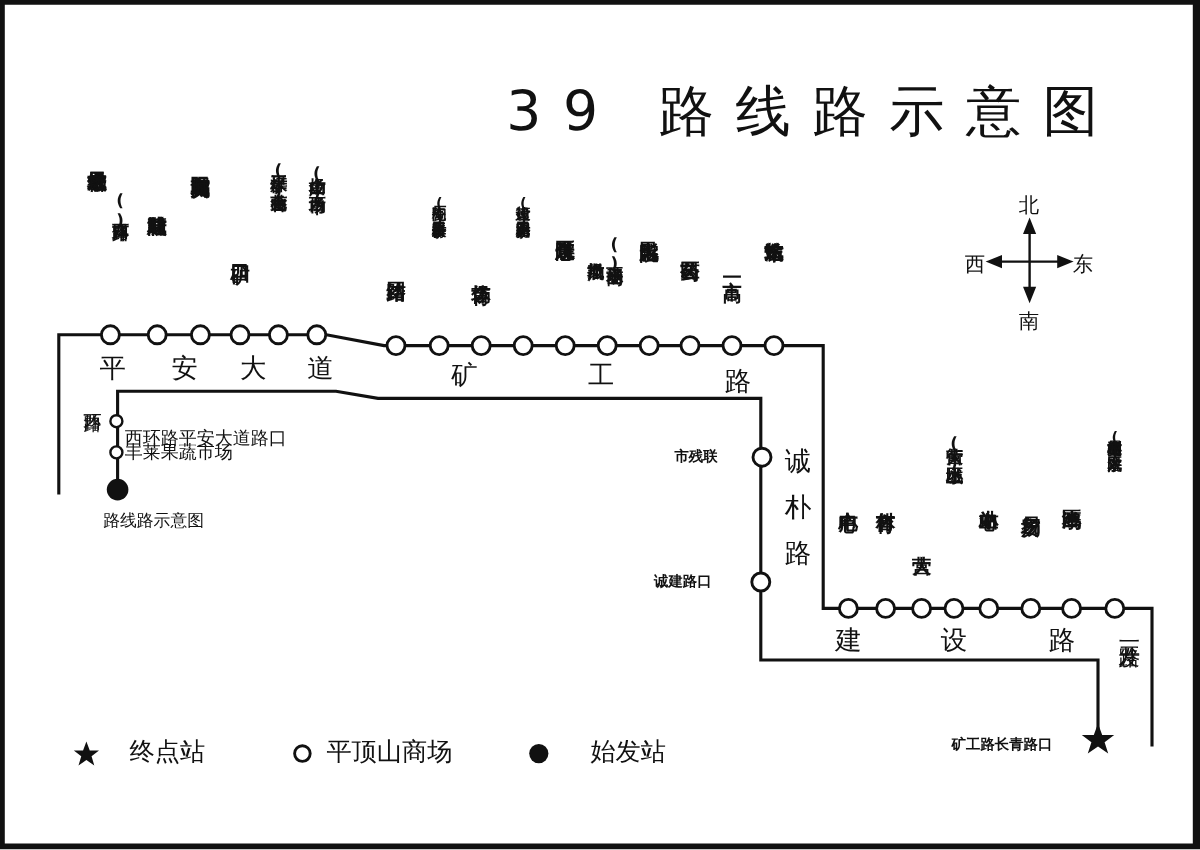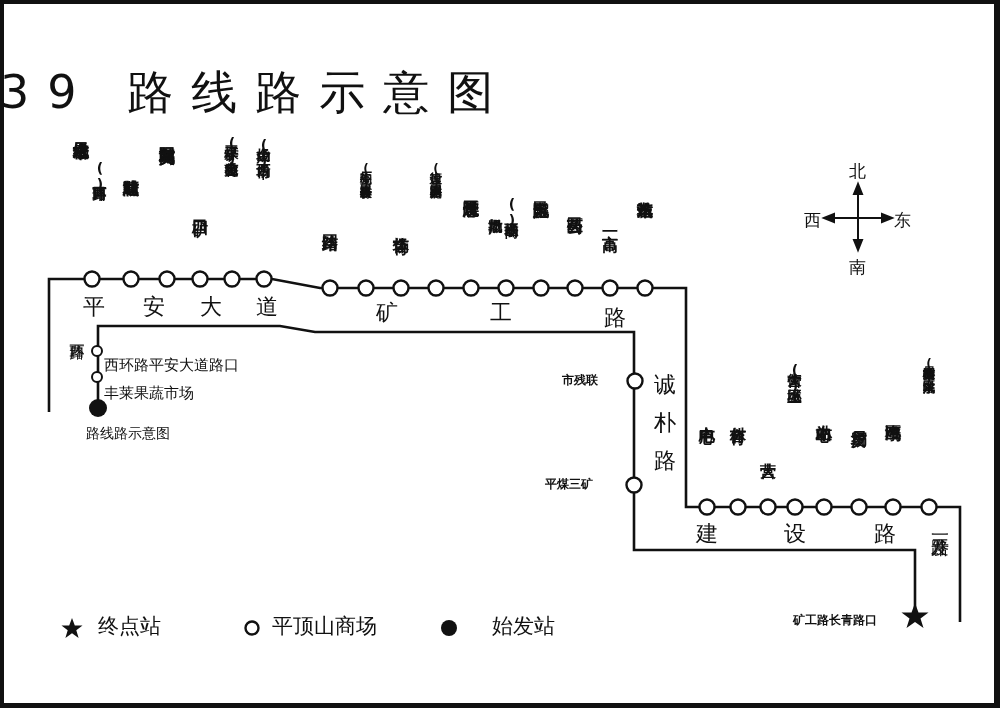--- a/index.html
+++ b/index.html
@@ -1,20 +1,20 @@
 <!DOCTYPE html>
 <html><head>
 <meta charset="utf-8">
 <style>
   html, body { margin:0; padding:0; background:#ffffff; }
   body { width:1000px; height:708px; position:relative; overflow:hidden;
          font-family:"DejaVu Sans", "Liberation Sans", sans-serif; color:#111; }
   .frame { position:absolute; left:0; top:0; width:1000px; height:708px;
            box-sizing:border-box; border:4px solid #111; border-right-width:6px; border-bottom-width:5px; }
-  .title { position:absolute; left:0; width:933px; top:62px; text-align:left;
+  .title { position:absolute; left:0; width:933px; top:62px; text-align:right;
            font-size:46px; letter-spacing:18px; font-weight:normal; }
   svg.map { position:absolute; left:0; top:0; }
   .vlabel { position:absolute; writing-mode:vertical-rl; text-orientation:upright;
             font-size:16px; line-height:16px; letter-spacing:0px; font-weight:bold; white-space:nowrap; }
   .vlabel.small { font-size:12px; line-height:12px; }
   .vlabel.mid { font-size:14px; line-height:14px; }
   .road { position:absolute; font-size:22px; }
   .hlabel { position:absolute; font-size:12px; font-weight:bold; white-space:nowrap; }
   .hlabel.light { font-weight:normal; font-size:15px; }
   .legend { position:absolute; top:612px; font-size:21px; display:flex; align-items:center; }
@@ -135,27 +135,27 @@
 <div class="vlabel" style="left:699px;top:414px;">广电中心</div>
 <div class="vlabel" style="left:730px;top:414px;">体育村</div>
 <div class="vlabel" style="left:760px;top:450px;">大营</div>
 <div class="vlabel mid" style="left:788px;top:362px;">大营街(上上城小区)</div>
 <div class="vlabel" style="left:816px;top:412px;">中心血站</div>
 <div class="vlabel" style="left:851px;top:418px;">贸易广场</div>
 <div class="vlabel" style="left:885px;top:412px;">鸿鹰小区</div>
 <div class="vlabel small" style="left:923px;top:357px;">市交通局检测中心(卫东区法院)</div>
 
 <div class="hlabel light" style="left:104px;top:356px;text-align:center;">西环路平安大道路口</div>
-<div class="hlabel light" style="left:104px;top:368px;margin-top:16px;">丰莱果蔬市场</div>
+<div class="hlabel light" style="left:104px;top:368px;">丰莱果蔬市场</div>
 <div class="hlabel" style="left:562px;top:372px;">市残联</div>
-<div class="hlabel" style="left:545px;top:476px;">平煤三矿</div>
+<div class="hlabel" style="left:545px;top:476px;">诚建路口</div>
 <div class="hlabel light" style="left:86px;top:425px;font-size:14px;">路线路示意图</div>
 <div class="hlabel" style="left:793px;top:612px;">矿工路长青路口</div>
 
-<div class="legend" style="left:98px;">
+<div class="legend" style="left:108px;">
   <span>终点站</span>
 </div>
 <div class="legend" style="left:272px;">
   <span>平顶山商场</span>
 </div>
 <div class="legend" style="left:492px;">
   <span>始发站</span>
 </div>
 
 </body></html>

